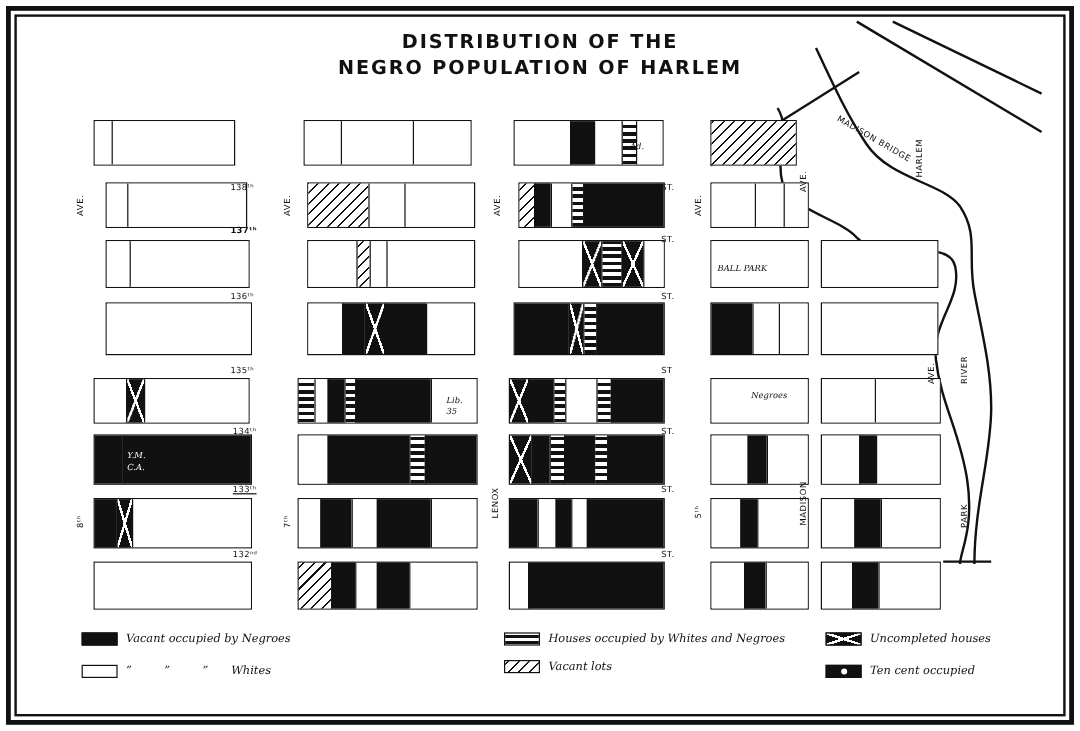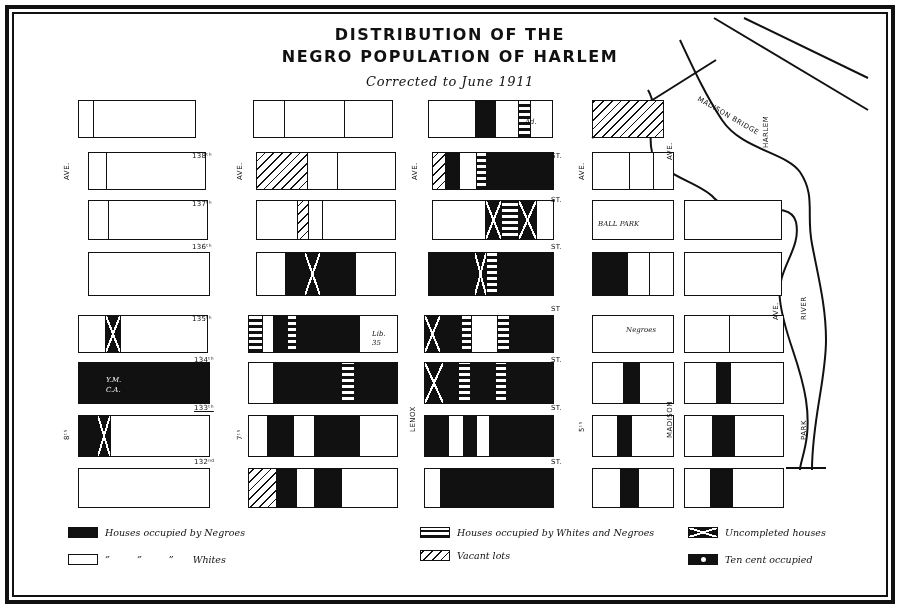--- a/index.html
+++ b/index.html
@@ -194,21 +194,20 @@
 <body>
 
 <div id="map-root">
 
   <div class="frame-outer"></div>
   <div class="frame-inner"></div>
 
   <div class="title-block">
     <div class="title-line1">DISTRIBUTION OF THE</div>
     <div class="title-line2">NEGRO POPULATION OF HARLEM</div>
-    <div class="title-sub">Corrected to June 1911</div>
   </div>
 
   <svg class="ink-layer" viewBox="0 0 900 609" xmlns="http://www.w3.org/2000/svg">
     <g fill="none" stroke="#111" stroke-width="2">
       <line x1="714" y1="18" x2="868" y2="110"></line>
       <line x1="744" y1="18" x2="868" y2="78"></line>
       <line x1="592" y1="138" x2="716" y2="60"></line>
       <path d="M648 90 C 660 110, 646 130, 652 152 C 660 176, 700 182, 714 198
                C 736 222, 790 196, 796 222 C 802 250, 776 268, 780 300
                C 784 336, 800 360, 806 400 C 812 440, 800 460, 800 470"></path>
@@ -412,23 +411,23 @@
         <div class="seg white" style="left: 56%; width: 44%;"></div>
       </div>
       <div class="blk" style="left: 684px; top: 468px; width: 100px; height: 40px;">
         <div class="seg white" style="left: 0%; width: 26%;"></div>
         <div class="seg black" style="left: 26%; width: 22%;"></div>
         <div class="seg white" style="left: 48%; width: 52%;"></div>
       </div>
     </div>
   <div class="labels-layer">
       <div class="st-label" style="left: 192px; top: 152px;">138ᵗʰ</div>
-      <div class="st-label" style="left: 192px; top: 200px;">137ᵗʰ</div>
+      <div class="st-label" style="left: 192px; top: 188px; font-weight: bold;">137ᵗʰ</div>
       <div class="st-label" style="left: 192px; top: 243px;">136ᵗʰ</div>
-      <div class="st-label" style="left: 192px; top: 315px;">135ᵗʰ</div>
+      <div class="st-label" style="left: 192px; top: 305px;">135ᵗʰ</div>
       <div class="st-label" style="left: 194px; top: 356px;">134ᵗʰ</div>
       <div class="st-label" style="left: 194px; top: 404px; text-decoration: underline;">133ᵗʰ</div>
       <div class="st-label" style="left: 194px; top: 458px;">132ⁿᵈ</div>
       <div class="st-label" style="left: 551px; top: 152px;">ST.</div>
       <div class="st-label" style="left: 551px; top: 196px;">ST.</div>
       <div class="st-label" style="left: 551px; top: 243px;">ST.</div>
       <div class="st-label" style="left: 551px; top: 305px;">ST</div>
       <div class="st-label" style="left: 551px; top: 356px;">ST.</div>
       <div class="st-label" style="left: 551px; top: 404px;">ST.</div>
       <div class="st-label" style="left: 551px; top: 458px;">ST.</div>
@@ -452,21 +451,21 @@
       <div class="inline-label" style="left: 525px; top: 118px;">Ad.</div>
       <div class="inline-label" style="left: 372px; top: 330px;">Lib.</div>
       <div class="inline-label" style="left: 372px; top: 339px;">35</div>
       <div class="inline-label on-dark" style="left: 106px; top: 376px;">Y.M.</div>
       <div class="inline-label on-dark" style="left: 106px; top: 386px;">C.A.</div>
     </div>
 
   <div class="legend-layer">
       <div class="legend-row" style="left: 68px; top: 527px;">
         <div class="swatch black"></div>
-        <span>Houses occupied by Negroes</span>
+        <span>Vacant occupied by Negroes</span>
       </div>
       <div class="legend-row" style="left: 68px; top: 554px;">
         <div class="swatch white"></div>
         <span class="legend-dots">”   ”   ”</span>
         <span>Whites</span>
       </div>
       <div class="legend-row" style="left: 420px; top: 527px;">
         <div class="swatch mixed"></div>
         <span>Houses occupied by Whites and Negroes</span>
       </div>

